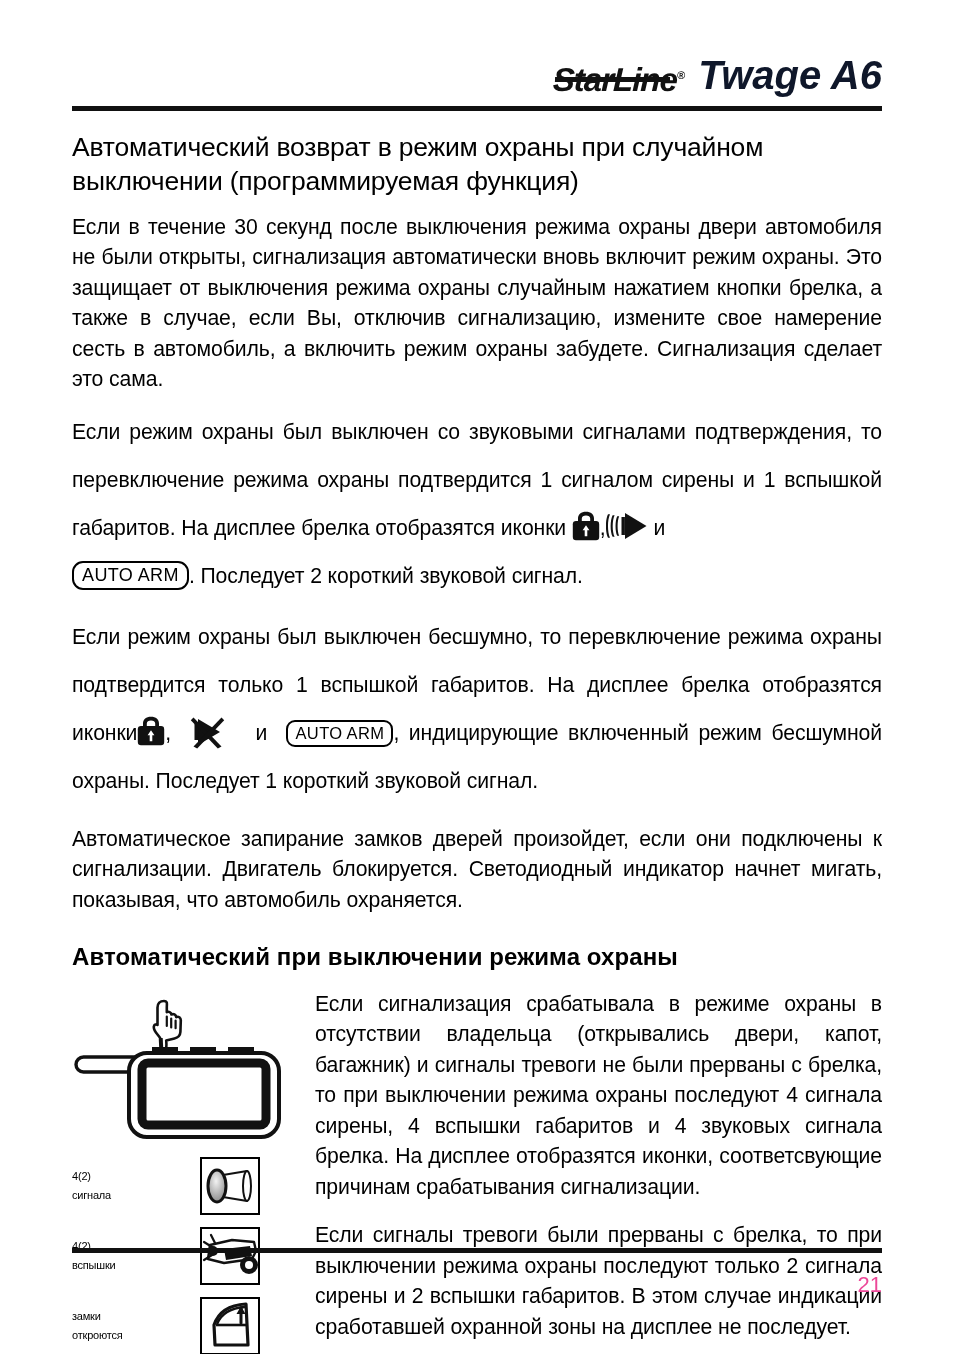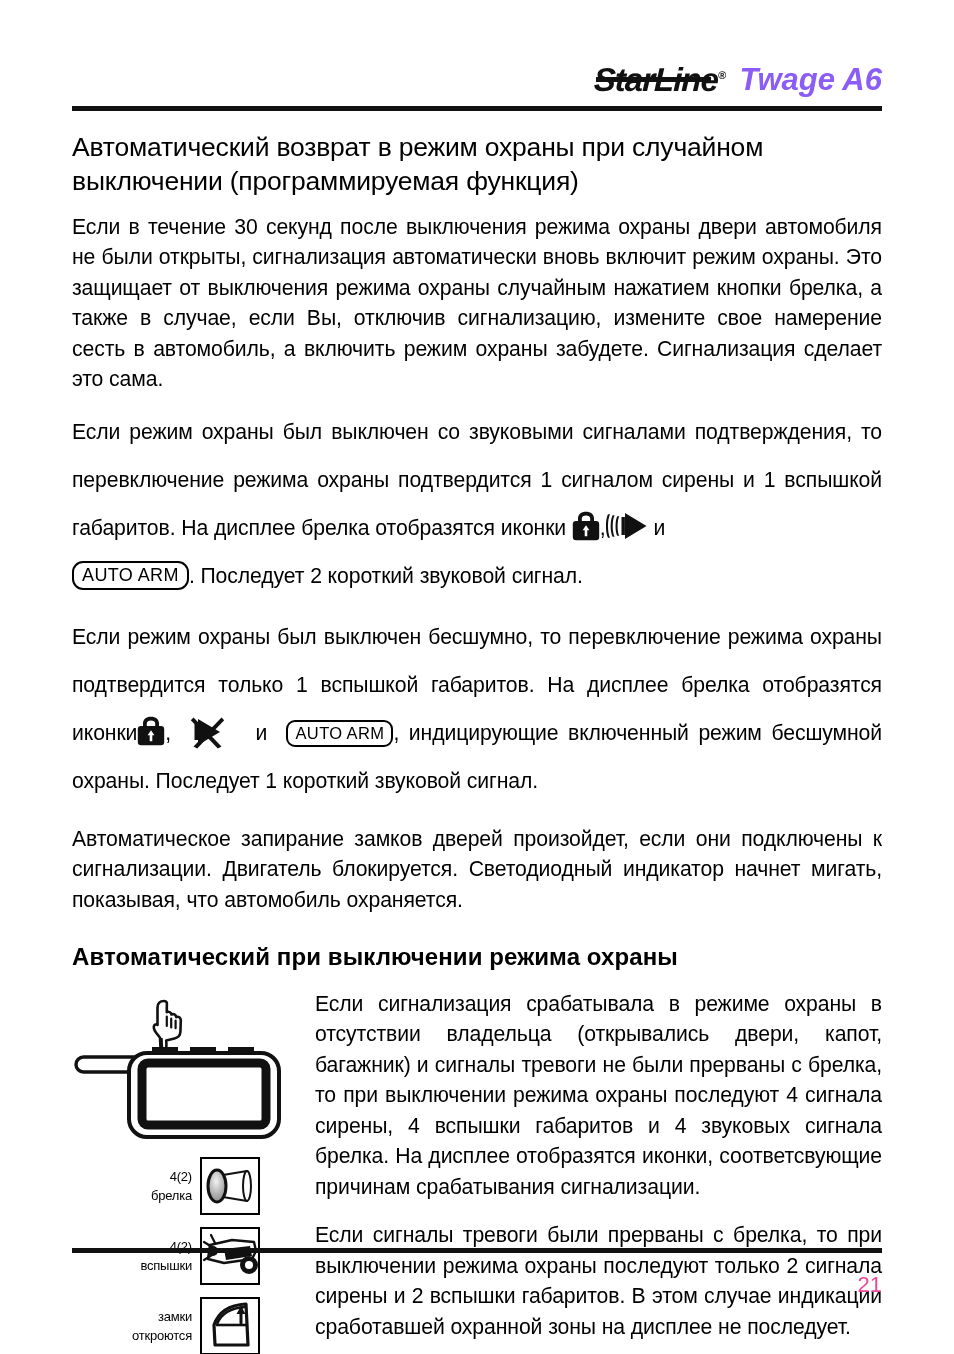--- a/index.html
+++ b/index.html
@@ -54,24 +54,24 @@
   }
   .brand .reg {
     font-size: 11px;
     vertical-align: super;
     font-style: normal;
     font-weight: bold;
   }
   .model {
     font-style: italic;
     font-weight: bold;
-    font-size: 31px;
+    font-size: 40px;
     line-height: 1;
     letter-spacing: 0px;
-    color: #8b5cf6;
+    color: #0f172a;
     padding-bottom: 1px;
   }
   .rule-top {
     margin-top: 10px;
     height: 5px;
     background: #111;
   }
   .rule-bottom {
     position: absolute;
     left: 72px;
@@ -169,22 +169,22 @@
   .diagram-rows { margin-top: 10px; }
   .drow {
     display: flex;
     align-items: center;
     margin-bottom: 8px;
     height: 62px;
   }
   .drow-label {
     width: 120px;
     flex: 0 0 120px;
-    text-align: right;
-    font-size: 13px;
+    text-align: left;
+    font-size: 11px;
     line-height: 19px;
     letter-spacing: -0.2px;
   }
   .drow-box {
     width: 60px;
     height: 58px;
     border: 2px solid #000;
     box-sizing: border-box;
     background: #fff;
     margin-left: 8px;
@@ -267,21 +267,21 @@
           <rect x="70" y="68" width="124" height="62" rx="6" fill="#fff" stroke="#111" stroke-width="9"></rect>
           <rect x="78" y="75" width="108" height="48" fill="#fff"></rect>
         </svg>
       </div>
 
       <div class="diagram-rows">
 
         <div class="drow">
           <div class="drow-label">
             <div>4(2)</div>
-            <div>брелка</div>
+            <div>сигнала</div>
           </div>
           <div class="drow-box">
             <svg width="56" height="54" viewBox="0 0 56 54" xmlns="http://www.w3.org/2000/svg">
               <g>
                 <defs>
                   <radialGradient id="sg" cx="0.45" cy="0.35" r="0.8">
                     <stop offset="0%" stop-color="#f2f2f2"></stop>
                     <stop offset="100%" stop-color="#777"></stop>
                   </radialGradient>
                 </defs>

